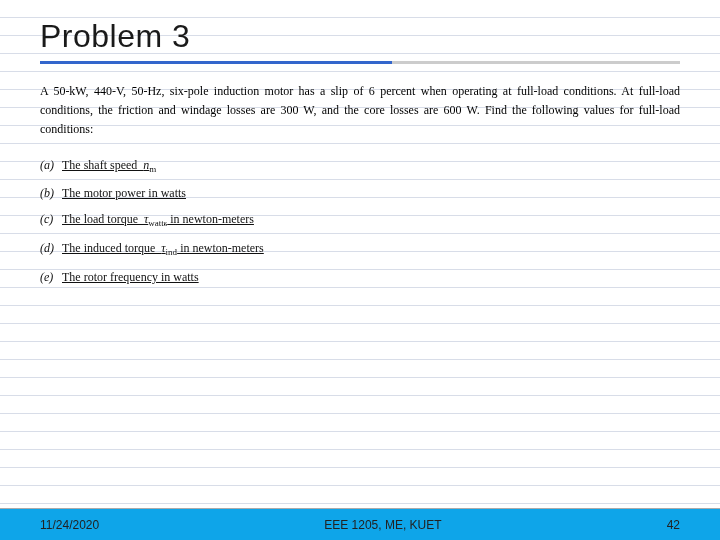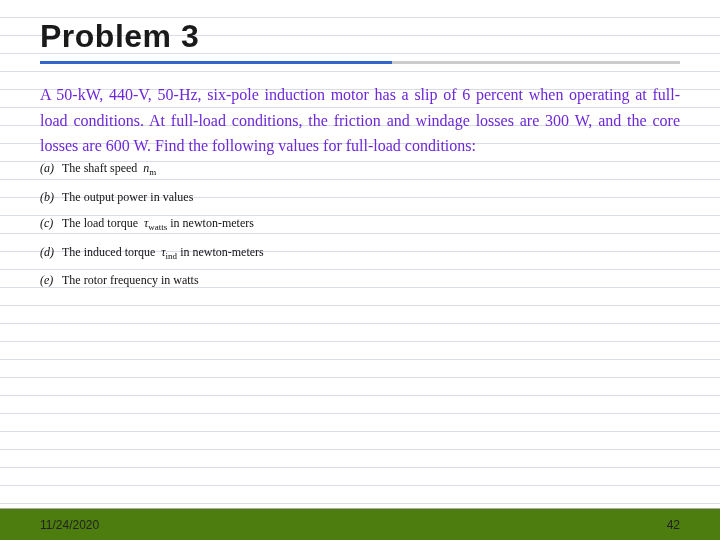--- a/index.html
+++ b/index.html
@@ -44,45 +44,45 @@
       flex-direction: column;
     }
 
     
     .title-area {
       padding: 18px 40px 0 40px;
     }
 
     .title {
       font-size: 32px;
-      font-weight: bold;
+      font-weight: normal;
       color: #1a1a1a;
       font-family: Arial, sans-serif;
       letter-spacing: 0.5px;
     }
 
     .title-underline {
       margin-top: 6px;
       height: 3px;
       background: linear-gradient(to right, #3366cc 55%, #cccccc 55%);
       width: 100%;
     }
 
     
     .main-content {
       padding: 18px 40px 0 40px;
       flex: 1;
     }
 
     .problem-text {
-      font-size: 16px;
+      font-size: 12px;
       line-height: 1.6;
-      color: #6d28d9;
+      color: #000000;
       text-align: justify;
-      margin-bottom: 0;
+      margin-bottom: 16px;
     }
 
     .problem-items {
       font-size: 12px;
       color: #111;
     }
 
     .item-row {
       display: flex;
       align-items: baseline;
@@ -91,35 +91,36 @@
     }
 
     .item-label {
       font-style: italic;
       min-width: 22px;
       display: inline-block;
     }
 
     .item-text {
       flex: 1;
+      text-decoration: underline;
     }
 
     
     sub {
       font-size: 9px;
     }
 
     
     .footer {
       position: absolute;
       bottom: 0;
       left: 0;
       right: 0;
       height: 32px;
-      background: #4d7c0f;
+      background: #0ea5e9;
       border-top: 1px solid #aaa;
       display: flex;
       align-items: center;
       justify-content: space-between;
       padding: 0 40px;
       z-index: 2;
     }
 
     .footer-text {
       font-size: 12px;
@@ -147,21 +148,21 @@
 
         <div class="item-row">
           <span class="item-label"><em>(a)</em>&nbsp;</span>
           <span class="item-text">
             The shaft speed &nbsp;<em>n</em><sub>m</sub>
           </span>
         </div>
 
         <div class="item-row">
           <span class="item-label"><em>(b)</em>&nbsp;</span>
-          <span class="item-text">The output power in values</span>
+          <span class="item-text">The motor power in watts</span>
         </div>
 
         <div class="item-row">
           <span class="item-label"><em>(c)</em>&nbsp;</span>
           <span class="item-text">
             The load torque &nbsp;<em>τ</em><sub>watts</sub> in newton-meters
           </span>
         </div>
 
         <div class="item-row">
@@ -175,15 +176,16 @@
           <span class="item-label"><em>(e)</em>&nbsp;</span>
           <span class="item-text">The rotor frequency in watts</span>
         </div>
 
       </div>
     </div>
   </div>
 
   <div class="footer">
     <span class="footer-text">11/24/2020</span>
+    <span class="footer-text">EEE 1205, ME, KUET</span>
     <span class="footer-text">42</span>
   </div>
 </div>
 
 </body></html>

